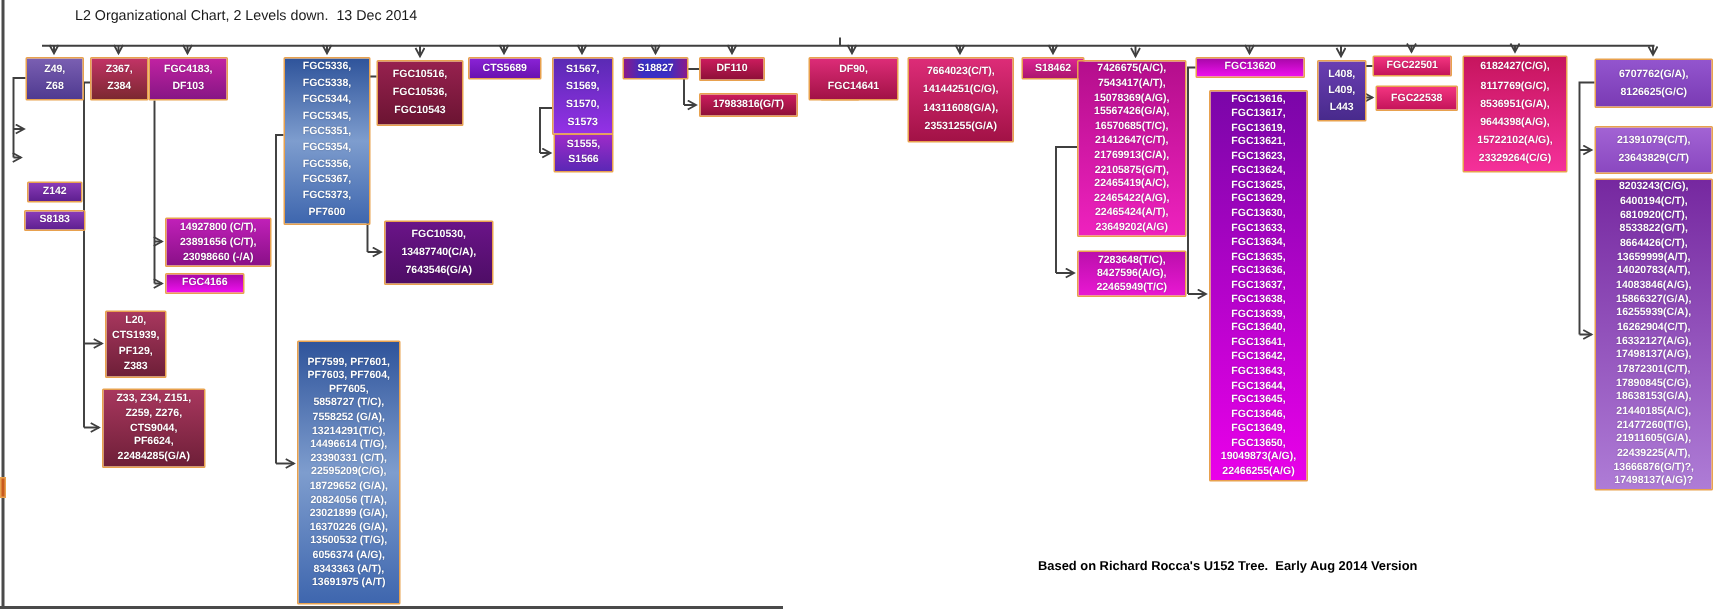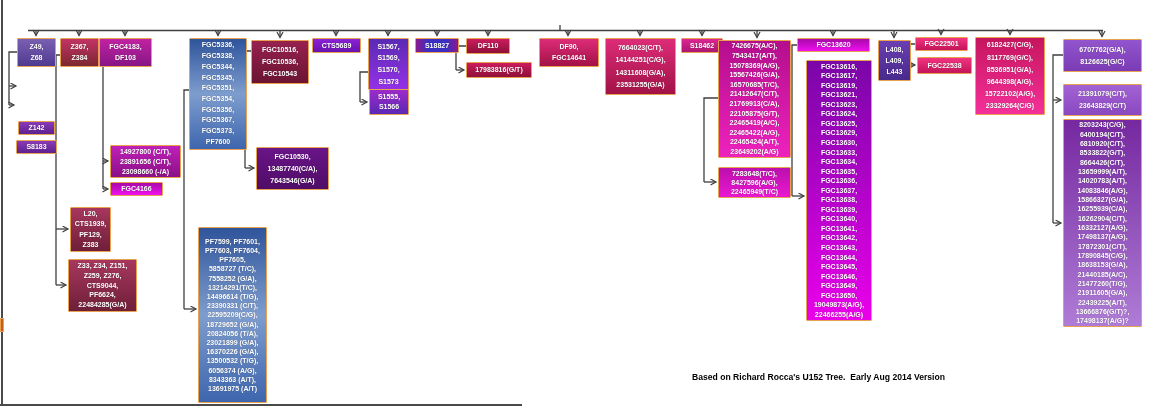--- a/index.html
+++ b/index.html
@@ -79,20 +79,21 @@
   .g-purple3{background:linear-gradient(180deg,#7628A0,#AE7CD6);}
   .g-maroon{background:linear-gradient(180deg,#A8375E,#6E1F38);}
   .g-darkpurple{background:linear-gradient(180deg,#6A1488,#4E0D66);}
   .g-magpurple2{background:linear-gradient(180deg,#C020B8,#8A1088);}
 </style>
 </head>
 <body>
 
 <div id="canvas">
 
+  <div class="title">L2 Organizational Chart, 2 Levels down.  13 Dec 2014</div>
 
   <svg class="wires" width="1149" height="408">
     <defs>
       <marker id="arw" markerUnits="userSpaceOnUse" markerWidth="8" markerHeight="8" refX="6.5" refY="3.5" orient="auto">
         <path d="M1,0.5 L6.5,3.5 L1,6.5" fill="none" stroke="#3F3F3F" stroke-width="1.2"></path>
       </marker>
     </defs>
     <g stroke="#3F3F3F" stroke-width="1.3" fill="none">
       <path d="M560,25 V30"></path>
       <path d="M28,30.5 H1103"></path>

